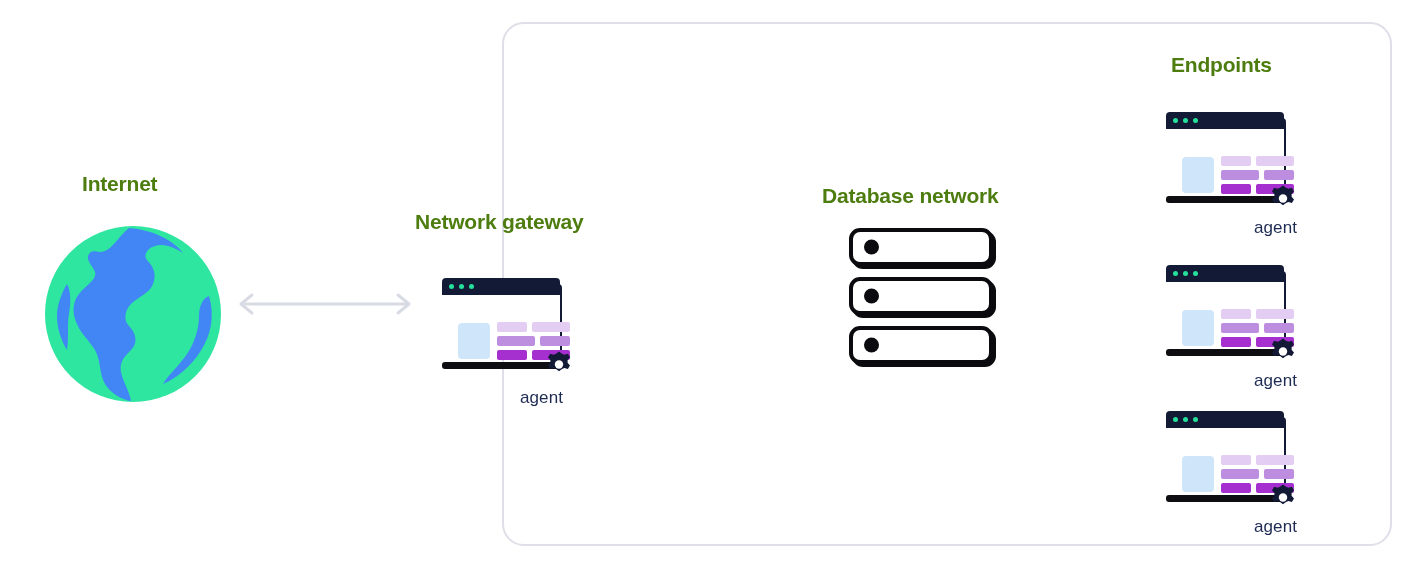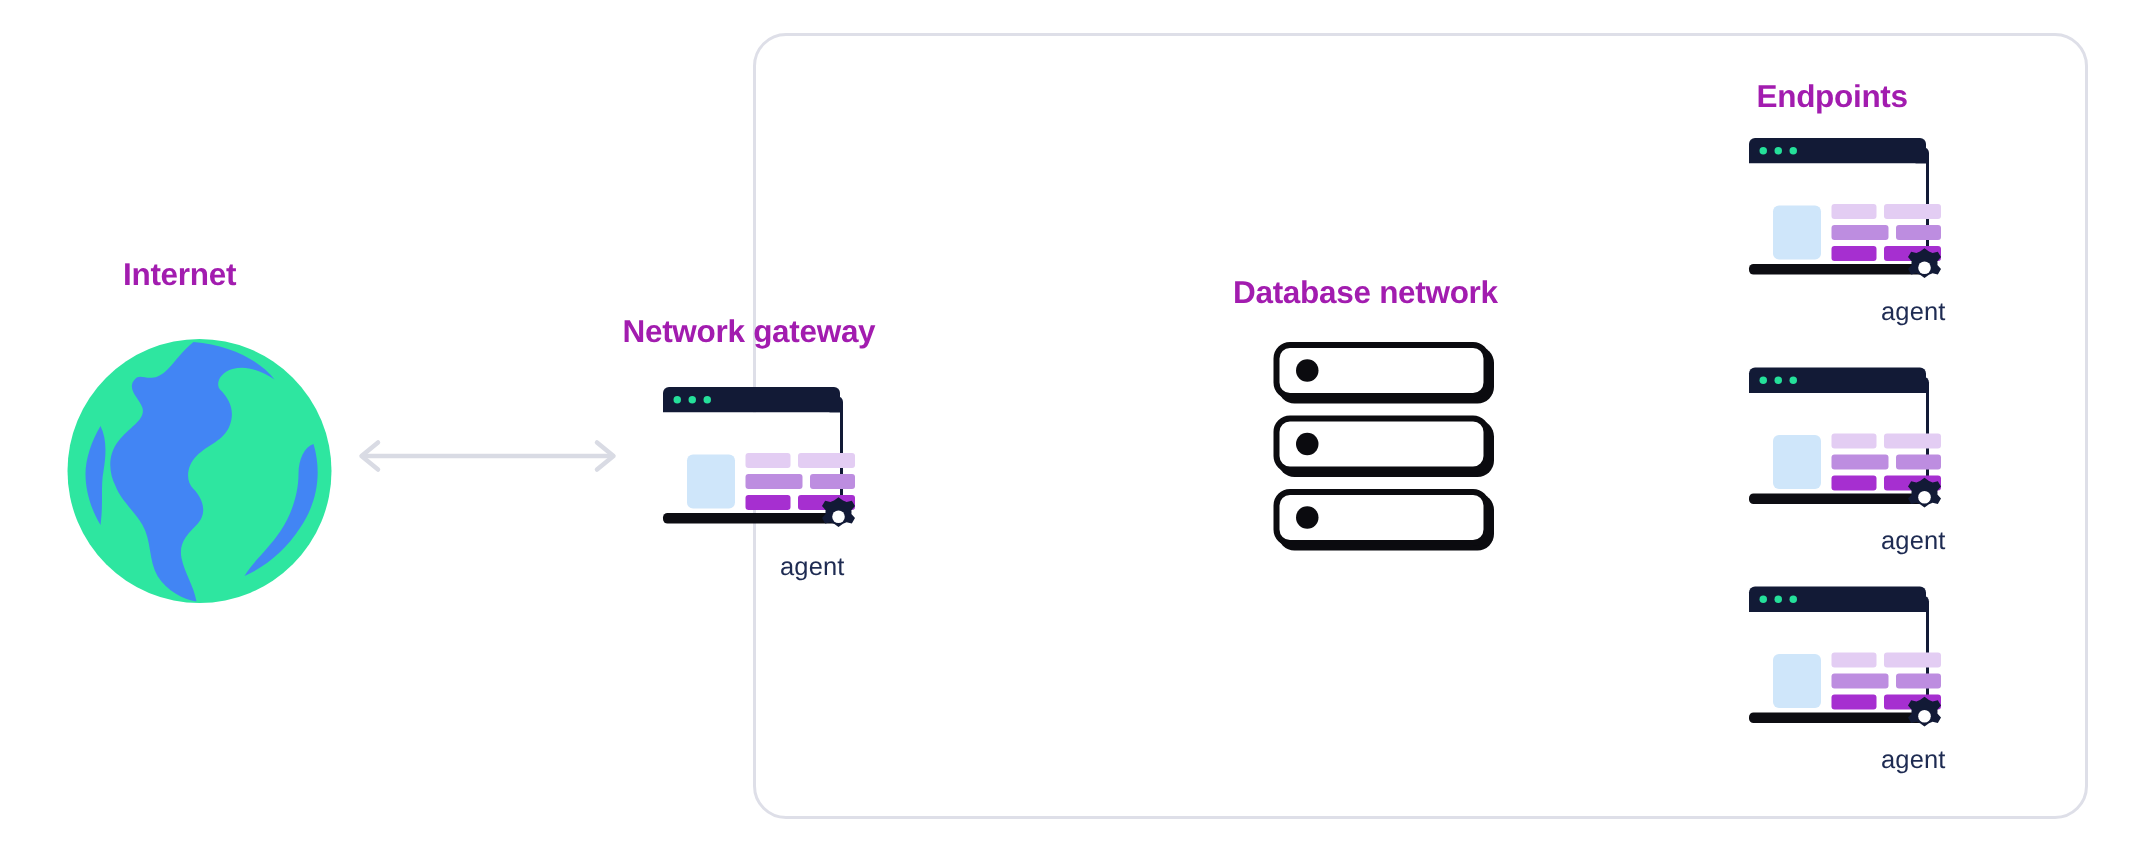--- a/index.html
+++ b/index.html
@@ -41,21 +41,21 @@
     padding: 0 14px;
     line-height: 22px;
     white-space: nowrap;
     letter-spacing: 0.1px;
   }
 
   
   .title {
     position: absolute;
     font-weight: bold;
-    color: #a21caf;
+    color: #4d7c0f;
     font-size: 21px;
     letter-spacing: -0.2px;
     white-space: nowrap;
   }
   .title-internet    { left: 82px;   top: 172px; text-align: center; }
   .title-gateway     { left: 398px;  top: 210px; margin-left: 17px; }
   .title-db          { left: 822px;  top: 184px; }
   .title-endpoints   { left: 1171px; top: 53px;  }
 
   
@@ -73,20 +73,21 @@
     left: 236px;
     top: 290px;
     width: 178px;
     height: 28px;
   }
 
   
   .agent-node {
     position: absolute;
     width: 150px;
+    margin-top: 20px;
   }
   .agent-icon {
     position: relative;
     width: 142px;
     height: 100px;
   }
   .win-topbar {
     position: absolute;
     left: 8px;
     top: 0px;

